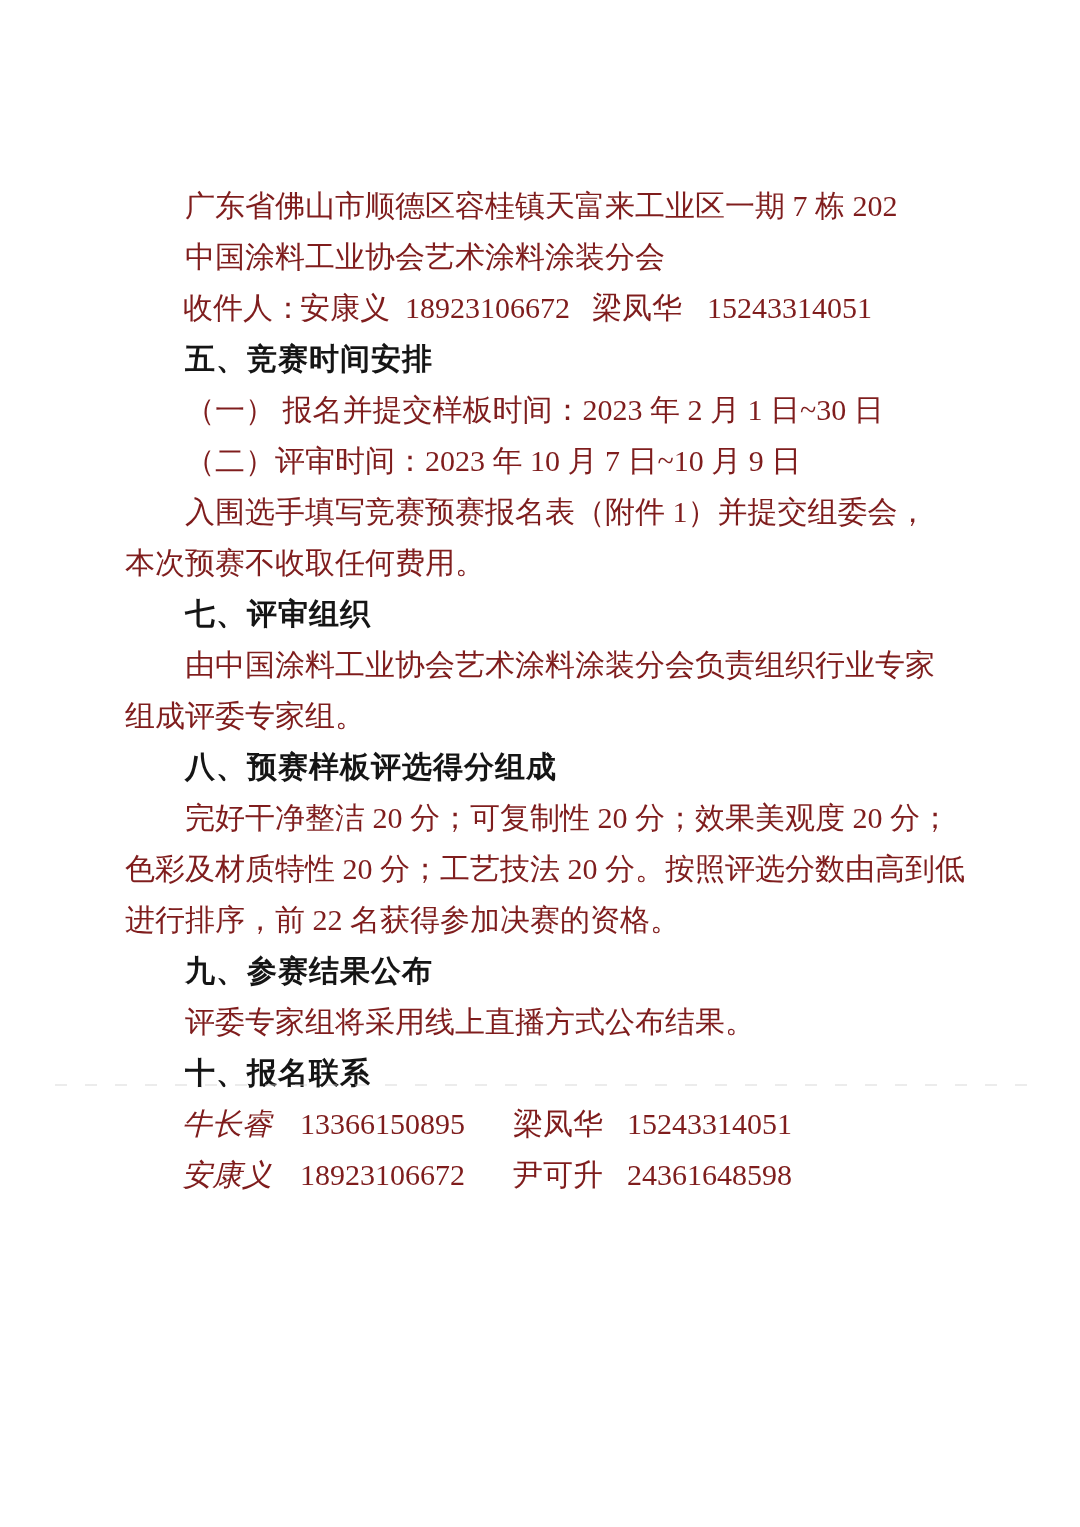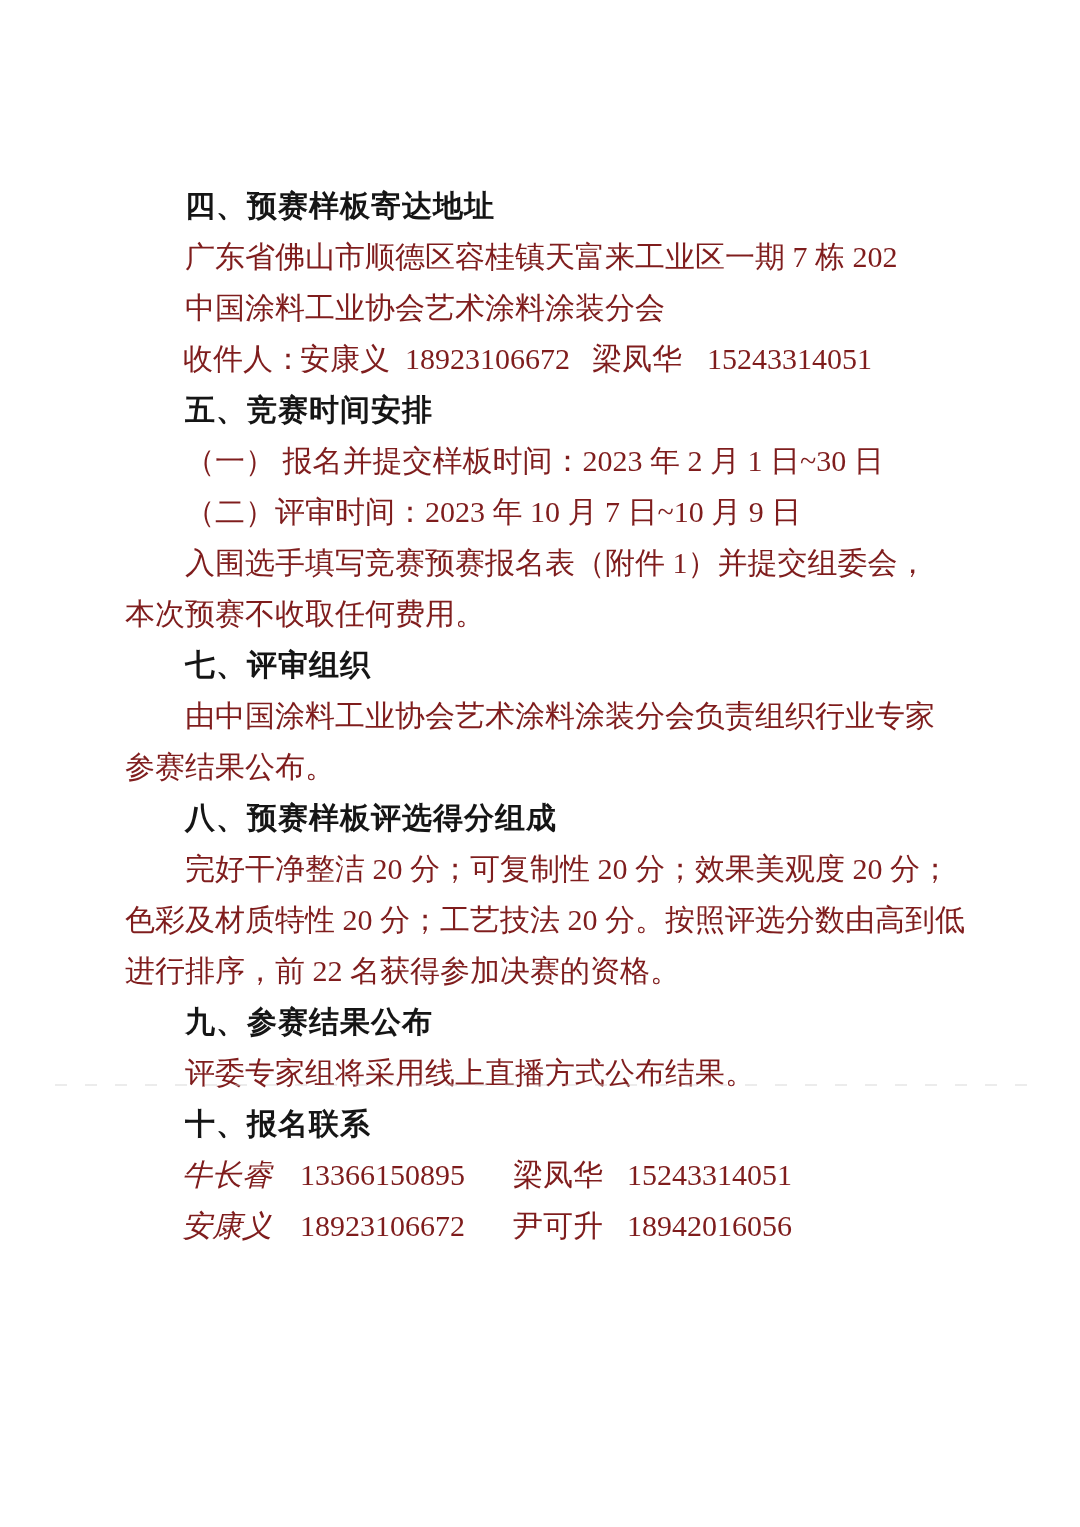--- a/index.html
+++ b/index.html
@@ -70,60 +70,59 @@
     background: repeating-linear-gradient(90deg, #cfcfcf 0 12px, transparent 12px 30px);
     opacity: 0.4;
   }
 </style>
 </head>
 <body>
 
 <div class="page">
   <div class="content">
 
-    <div class="line heading indent">四、预赛样板寄达地址</div>
     <div class="line indent">广东省佛山市顺德区容桂镇天富来工业区一期 7 栋 202</div>
     <div class="line indent">中国涂料工业协会艺术涂料涂装分会</div>
     <div class="line row">
       <span class="rp-label">收件人：</span>
       <span class="rp-n1">安康义</span>
       <span class="rp-p1">18923106672</span>
       <span class="rp-n2">梁凤华</span>
       <span class="rp-p2">15243314051</span>
     </div>
 
     <div class="line heading indent">五、竞赛时间安排</div>
     <div class="line indent">（一） 报名并提交样板时间：2023 年 2 月 1 日~30 日</div>
     <div class="line indent">（二）评审时间：2023 年 10 月 7 日~10 月 9 日</div>
 
     <div class="line indent">入围选手填写竞赛预赛报名表（附件 1）并提交组委会，</div>
     <div class="line">本次预赛不收取任何费用。</div>
 
     <div class="line heading indent">七、评审组织</div>
     <div class="line indent">由中国涂料工业协会艺术涂料涂装分会负责组织行业专家</div>
-    <div class="line">参赛结果公布。</div>
+    <div class="line">组成评委专家组。</div>
 
     <div class="line heading indent">八、预赛样板评选得分组成</div>
     <div class="line indent">完好干净整洁 20 分；可复制性 20 分；效果美观度 20 分；</div>
     <div class="line">色彩及材质特性 20 分；工艺技法 20 分。按照评选分数由高到低</div>
     <div class="line">进行排序，前 22 名获得参加决赛的资格。</div>
 
     <div class="line heading indent">九、参赛结果公布</div>
     <div class="line indent">评委专家组将采用线上直播方式公布结果。</div>
 
     <div class="line heading indent">十、报名联系</div>
     <div class="line row">
       <span class="ct-n1">牛长睿</span>
       <span class="ct-p1">13366150895</span>
       <span class="ct-n2">梁凤华</span>
       <span class="ct-p2">15243314051</span>
     </div>
     <div class="line row">
       <span class="ct-n1">安康义</span>
       <span class="ct-p1">18923106672</span>
       <span class="ct-n2">尹可升</span>
-      <span class="ct-p2">18942016056</span>
+      <span class="ct-p2">24361648598</span>
     </div>
 
   </div>
 
   <div class="scan-artifact"></div>
 </div>
 
 </body></html>

